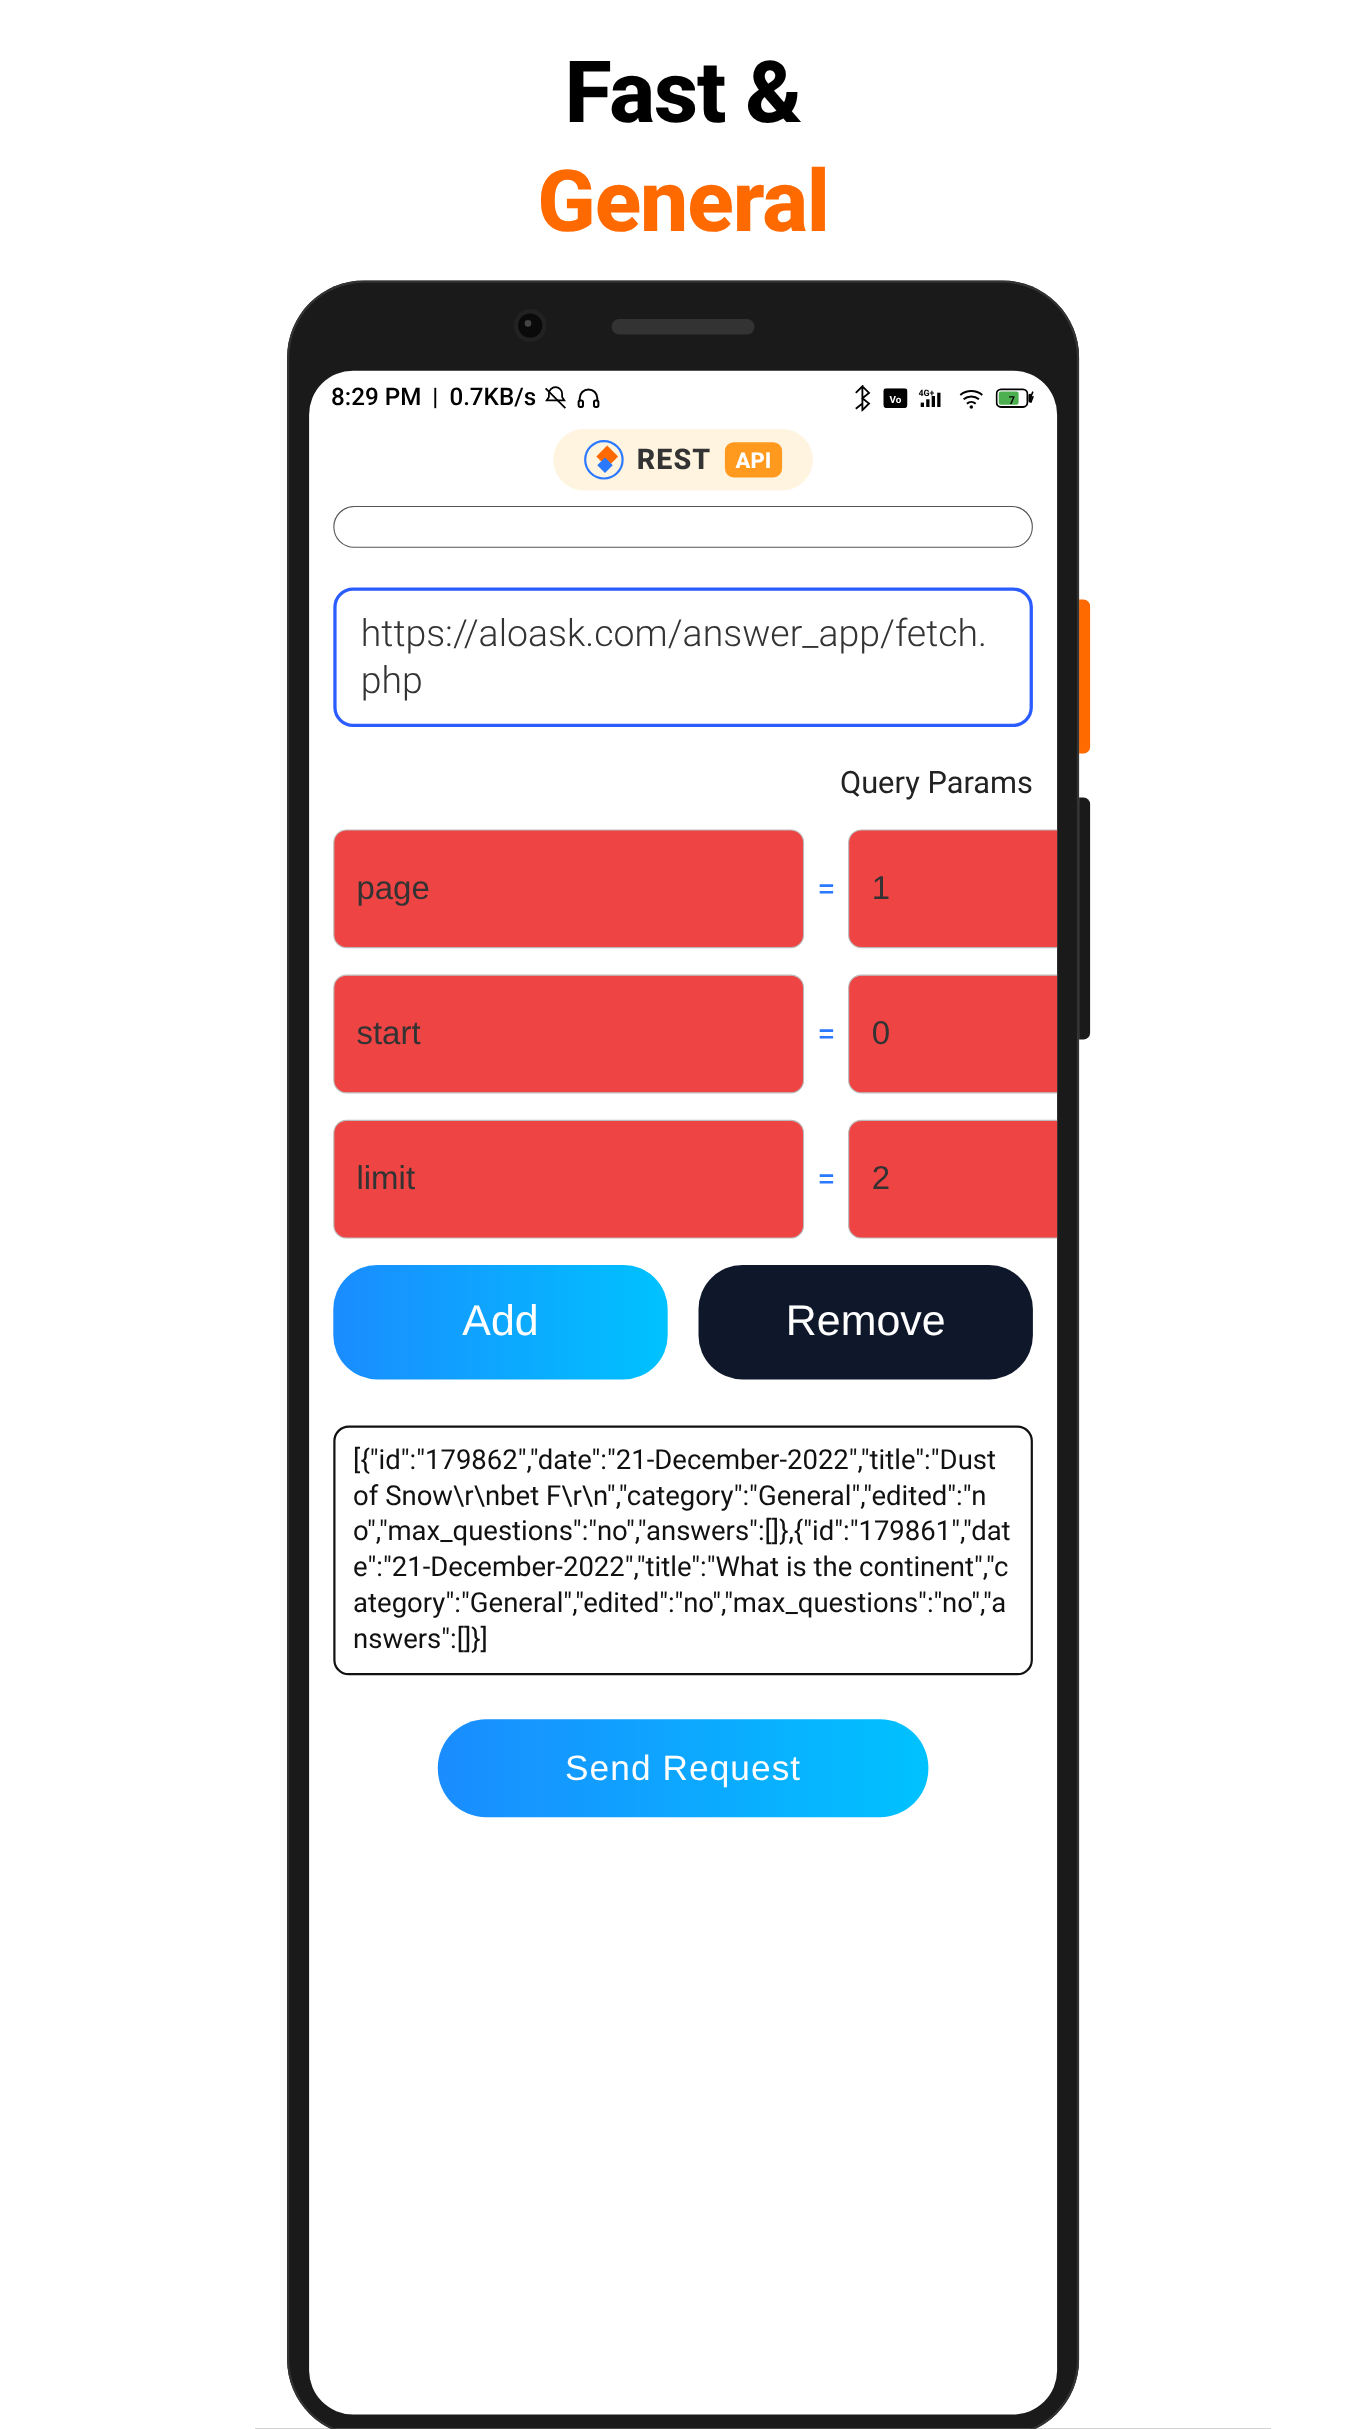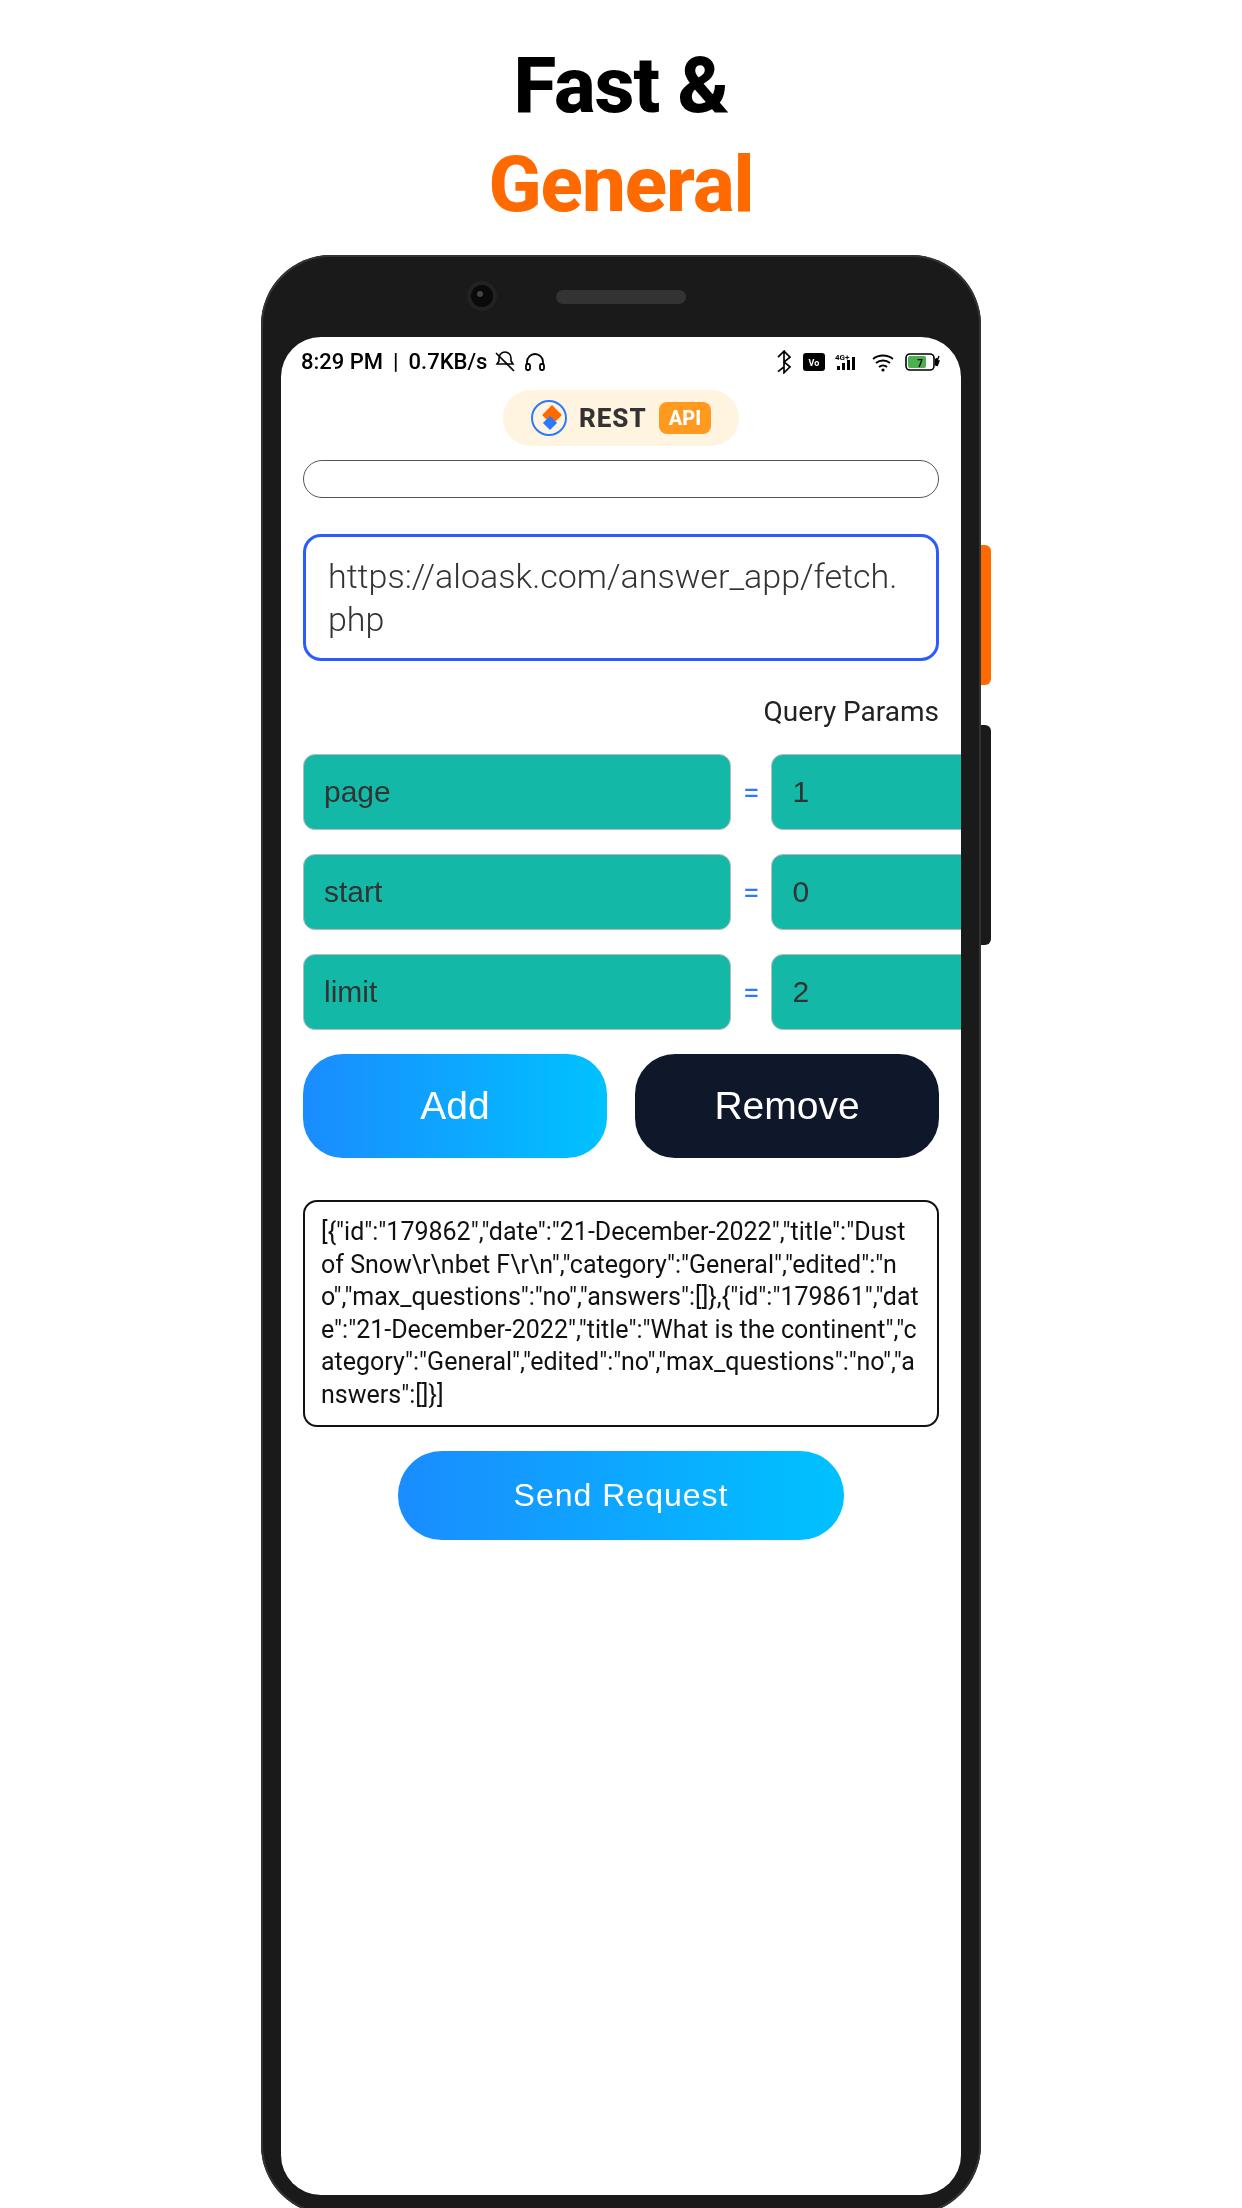--- a/index.html
+++ b/index.html
@@ -194,25 +194,25 @@
   .param-row {
     display: flex;
     align-items: center;
     gap: 12px;
     margin-bottom: 24px;
   }
   .param-input {
     flex: 1;
     border: 1.5px solid #bbb;
     border-radius: 12px;
-    padding: 20px 20px;
+    padding: 36px 20px;
     font-size: 30px;
     color: #333;
     font-weight: 300;
-    background: #14b8a6;
+    background: #ef4444;
   }
   .eq {
     color: #2b79ff;
     font-size: 30px;
     font-weight: 400;
     width: 20px;
     text-align: center;
   }
   .btn-row {
     display: flex;
@@ -241,21 +241,21 @@
     border-radius: 14px;
     padding: 14px 16px;
     font-size: 25px;
     line-height: 1.3;
     color: #111;
     word-break: break-all;
     font-weight: 400;
   }
   .send-btn {
     display: block;
-    margin: 24px auto 0;
+    margin: 40px auto 0;
     width: 70%;
     border: none;
     border-radius: 44px;
     padding: 26px 0;
     font-size: 32px;
     color: #fff;
     font-weight: 400;
     letter-spacing: 1px;
     background: linear-gradient(90deg, #1a8cff, #00c2ff);
     cursor: pointer;

